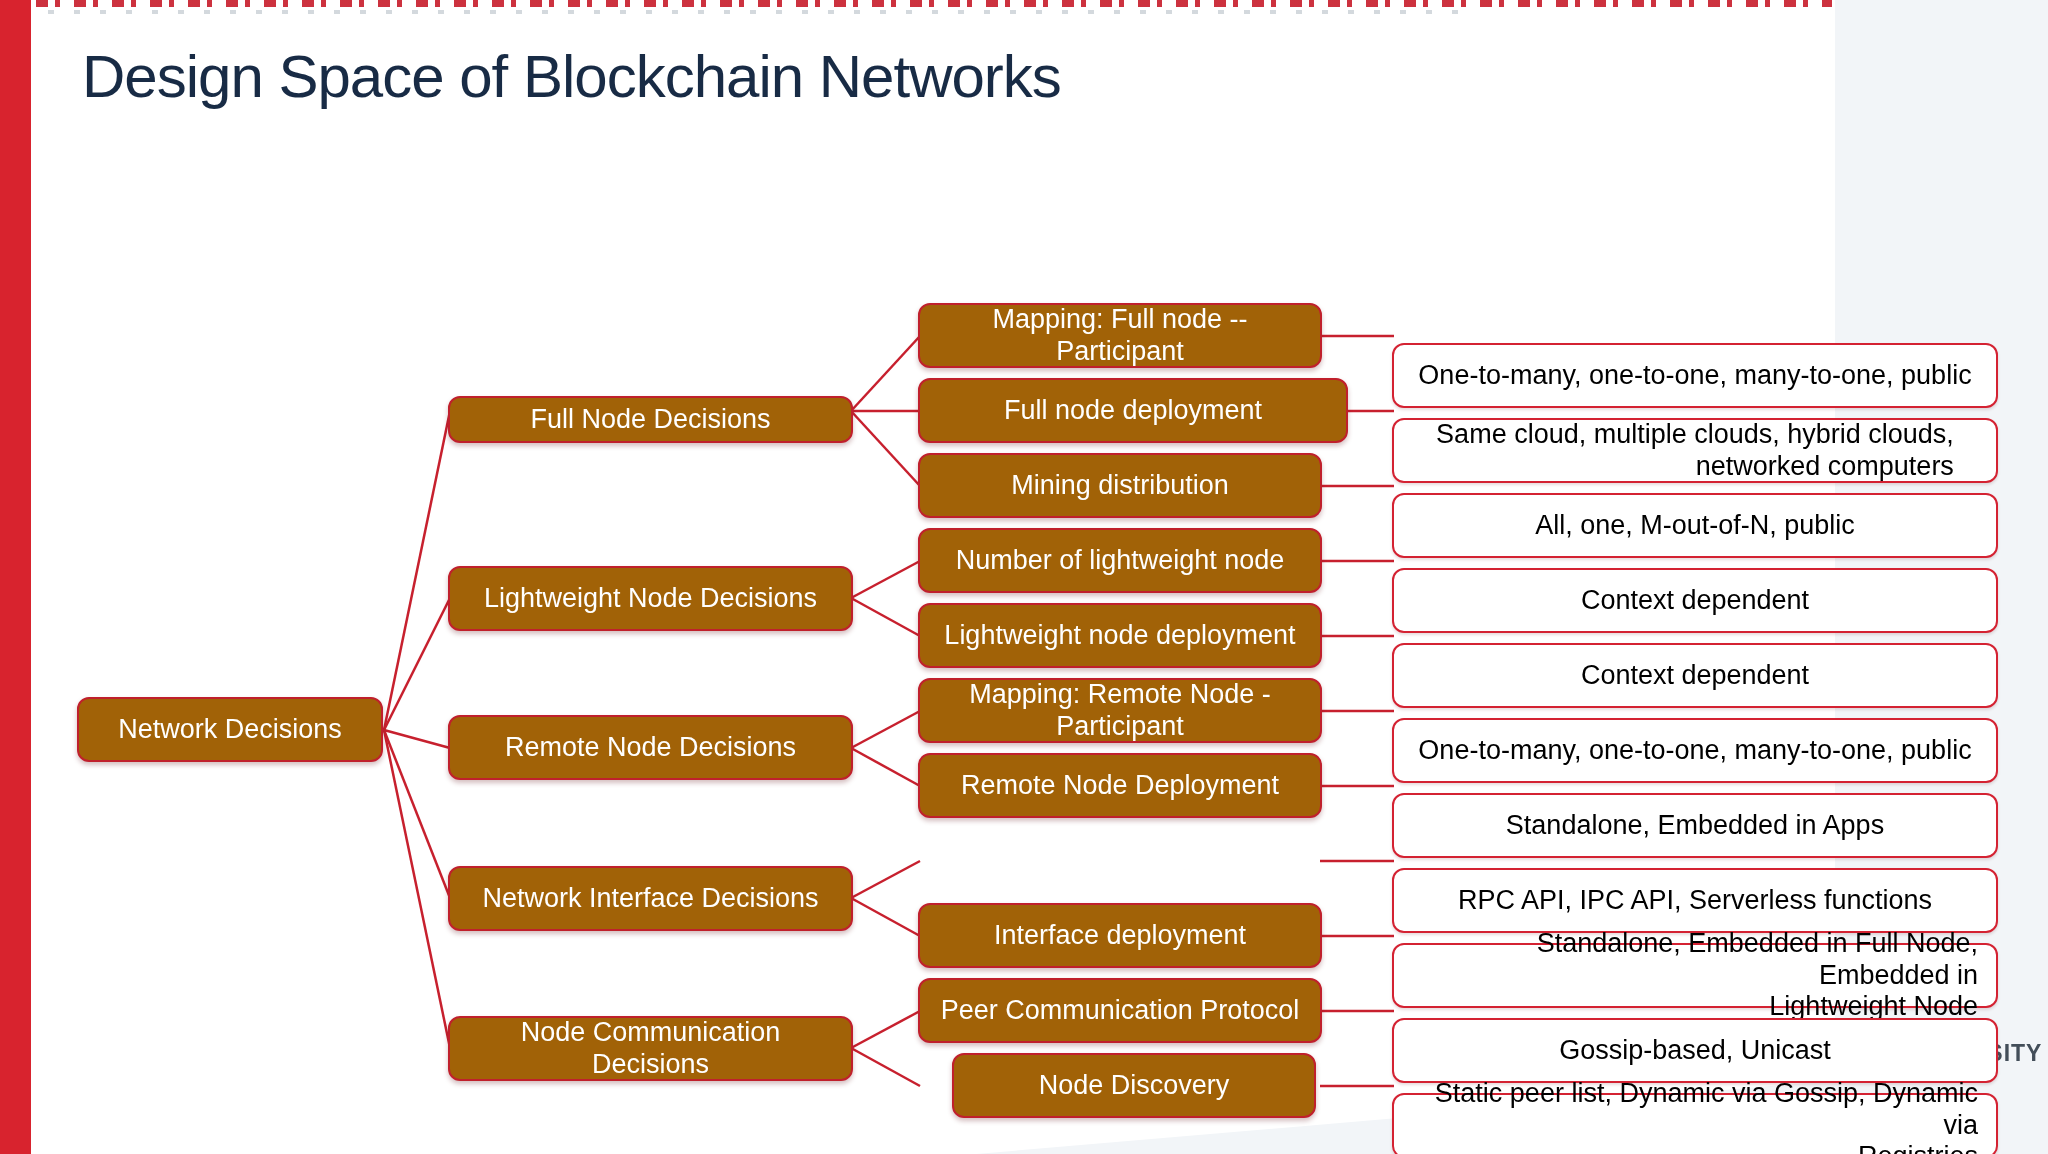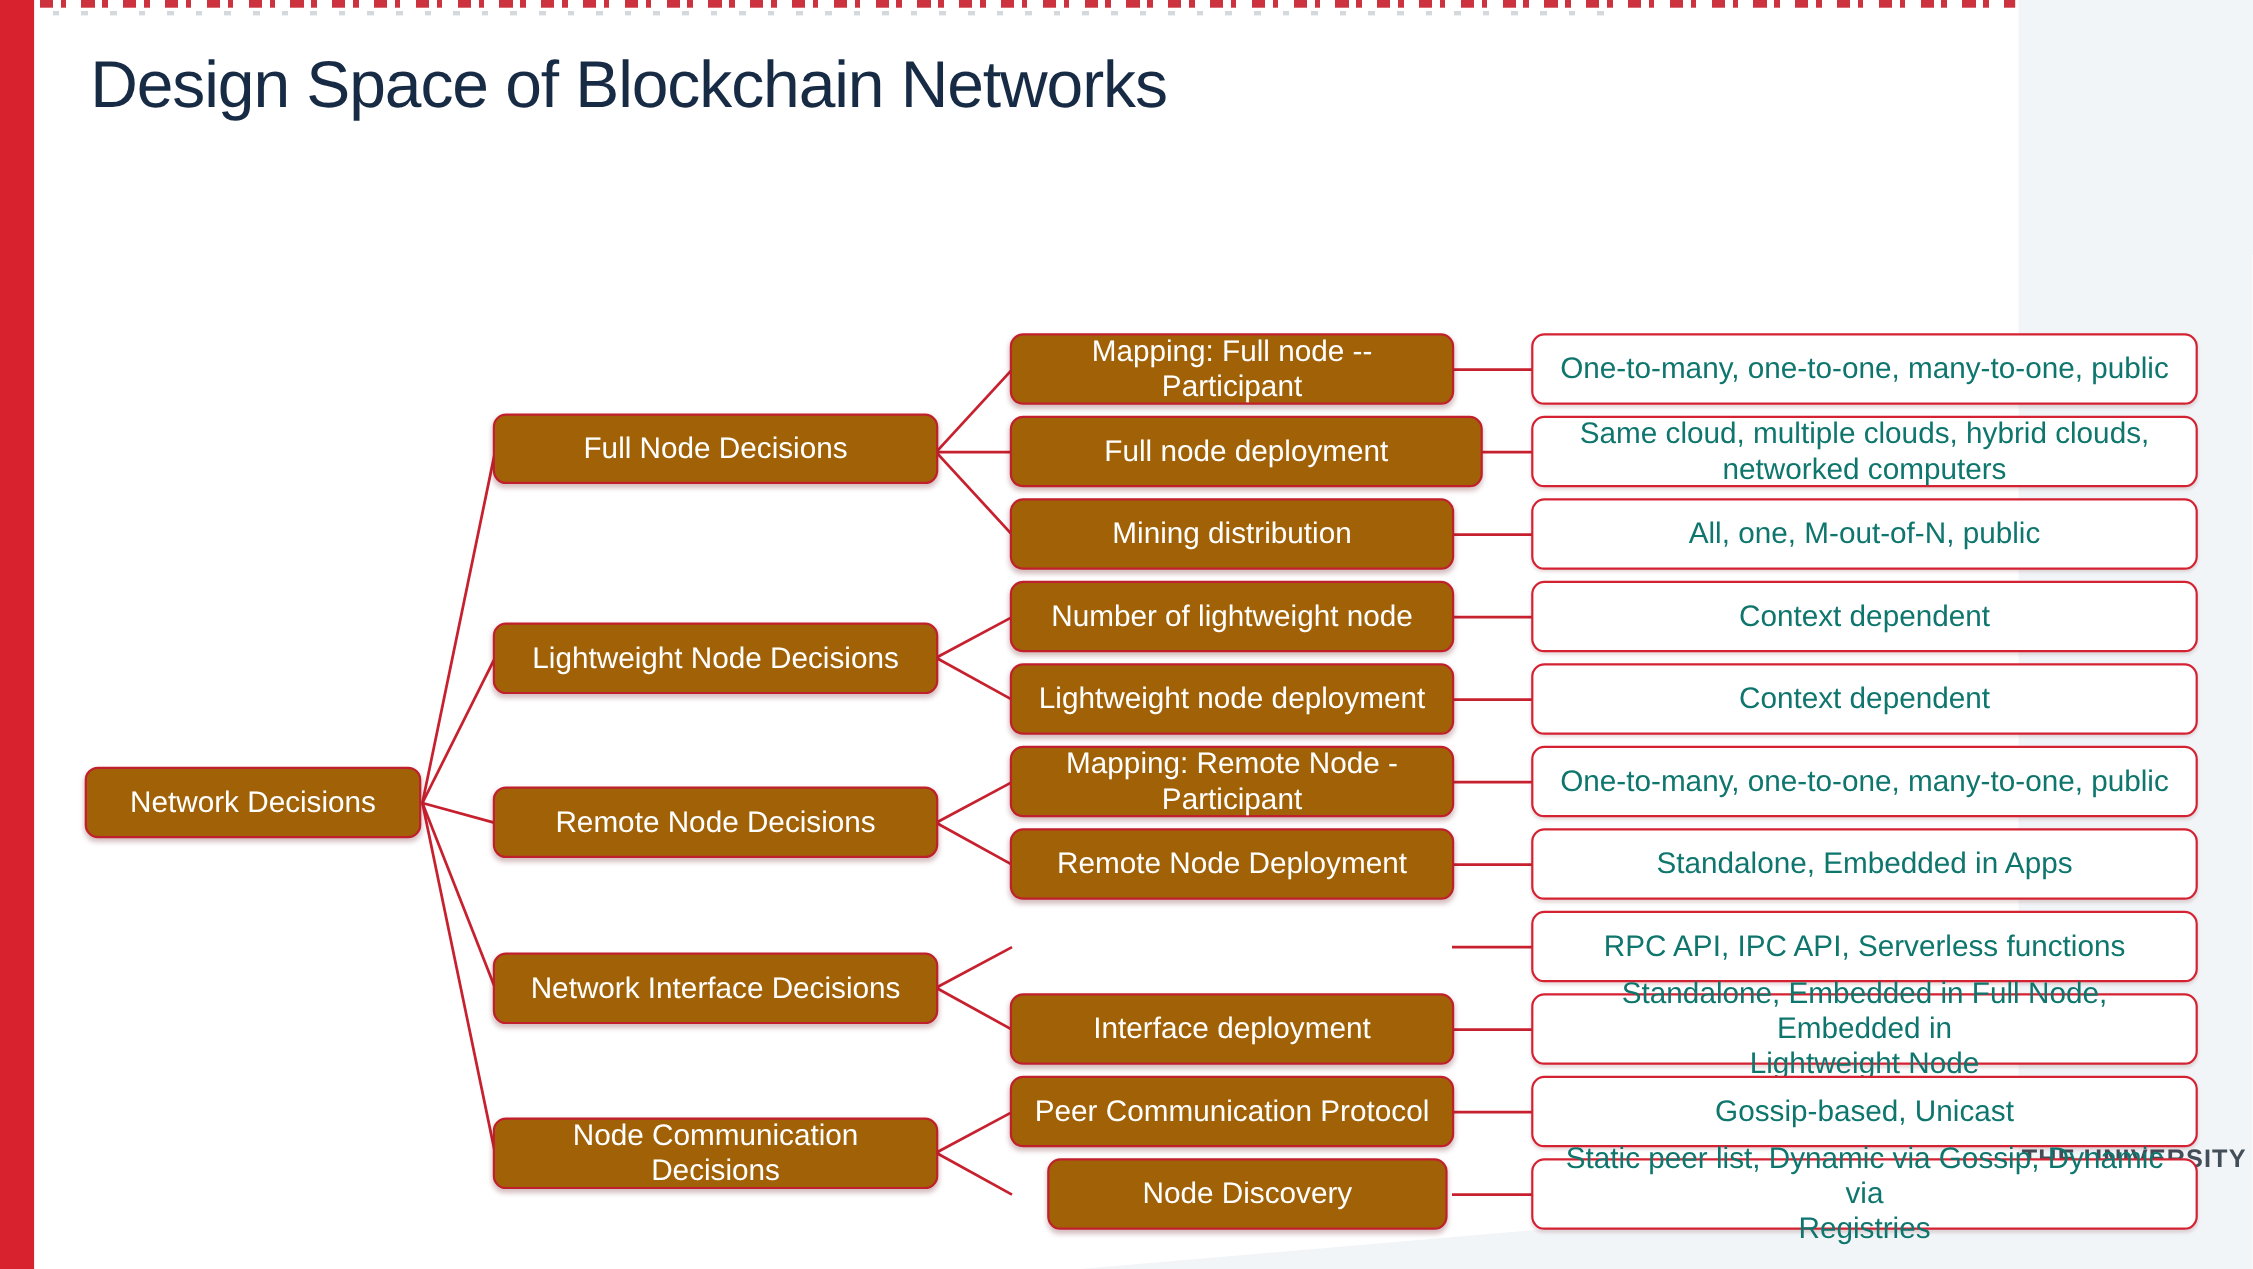--- a/index.html
+++ b/index.html
@@ -34,23 +34,24 @@
   .rbox{
     position:absolute;z-index:3;box-sizing:border-box;
     background:#a16207;border:2px solid #c0202c;border-radius:12px;
     color:#ffffff;display:flex;align-items:center;justify-content:center;text-align:center;
     font-size:27px;line-height:1.18;padding:0 16px;white-space:pre-line;
     box-shadow:0 3px 5px rgba(100,20,30,.28);
   }
   .wbox{
     position:absolute;z-index:3;box-sizing:border-box;
     background:#ffffff;border:2px solid #d42232;border-radius:12px;
-    color:#0f766e;display:flex;align-items:center;justify-content:center;text-align:center;
+    color:#000000;display:flex;align-items:center;justify-content:center;text-align:right;
     font-size:27px;line-height:1.18;padding:0 18px;white-space:pre-line;
     box-shadow:0 2px 3px rgba(100,20,30,.15);
+    margin-top:40px;
   }
 </style>
 </head>
 <body>
 
 <div class="slide">
 
   <div class="left-bar"></div>
   <div class="right-panel"></div>
   <div class="corner-wedge"></div>
@@ -89,21 +90,21 @@
     <line x1="1320" y1="711" x2="1394" y2="711"></line>
     <line x1="1320" y1="786" x2="1394" y2="786"></line>
     <line x1="1320" y1="861" x2="1394" y2="861"></line>
     <line x1="1320" y1="936" x2="1394" y2="936"></line>
     <line x1="1320" y1="1011" x2="1394" y2="1011"></line>
     <line x1="1320" y1="1086" x2="1394" y2="1086"></line>
   </svg>
 
   <div class="rbox" style="left:77px;top:697px;width:306px;height:65px">Network Decisions</div>
 
-  <div class="rbox" style="left:448px;top:376px;width:405px;height:64px">Full Node Decisions</div>
+  <div class="rbox" style="left:448px;top:396px;width:405px;height:47px">Full Node Decisions</div>
   <div class="rbox" style="left:448px;top:566px;width:405px;height:65px">Lightweight Node Decisions</div>
   <div class="rbox" style="left:448px;top:715px;width:405px;height:65px">Remote Node Decisions</div>
   <div class="rbox" style="left:448px;top:866px;width:405px;height:65px">Network Interface Decisions</div>
   <div class="rbox" style="left:448px;top:1016px;width:405px;height:65px">Node Communication Decisions</div>
 
   <div class="rbox" style="left:918px;top:303px;width:404px;height:65px">Mapping: Full node -- Participant</div>
   <div class="rbox" style="left:918px;top:378px;width:430px;height:65px">Full node deployment</div>
   <div class="rbox" style="left:918px;top:453px;width:404px;height:65px">Mining distribution</div>
   <div class="rbox" style="left:918px;top:528px;width:404px;height:65px">Number of lightweight node</div>
   <div class="rbox" style="left:918px;top:603px;width:404px;height:65px">Lightweight node deployment</div>

